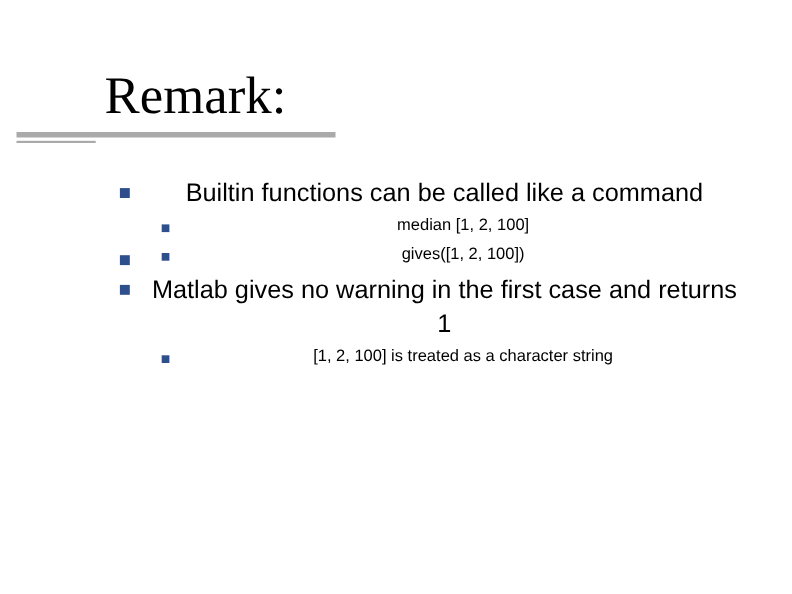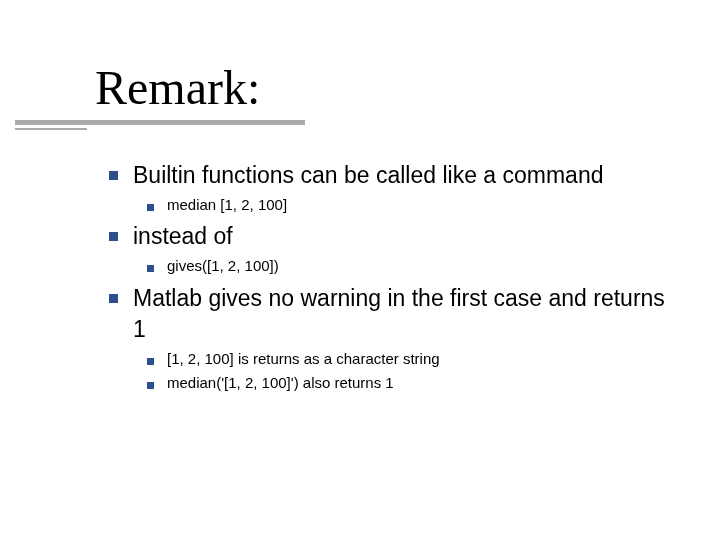--- a/index.html
+++ b/index.html
@@ -43,20 +43,21 @@
     height: 2px;
     background: #aaaaaa;
   }
   .content {
     position: absolute;
     left: 95px;
     top: 160px;
     width: 580px;
     font-size: 23px;
     line-height: 1.35;
+    text-align: center;
   }
   ul.level1 {
     list-style: none;
     margin: 0;
     padding: 0;
   }
   ul.level1 > li {
     position: relative;
     padding-left: 38px;
     margin-bottom: 6px;
@@ -103,33 +104,29 @@
     <ul class="level1">
       <li>
         <span>Builtin functions can be called like a command</span>
         <ul class="level2">
           <li>
             <span>median [1, 2, 100]</span>
           </li>
         </ul>
       </li>
       <li>
-        <span>instead of</span>
         <ul class="level2">
           <li>
             <span>gives([1, 2, 100])</span>
           </li>
         </ul>
       </li>
       <li>
         <span>Matlab gives no warning in the first case and returns  1</span>
         <ul class="level2">
           <li>
-            <span>[1, 2, 100] is returns as a character string</span>
-          </li>
-          <li>
-            <span>median('[1, 2, 100]')  also returns 1</span>
+            <span>[1, 2, 100] is treated as a character string</span>
           </li>
         </ul>
       </li>
     </ul>
   </div>
 </div>
 
 </body></html>

